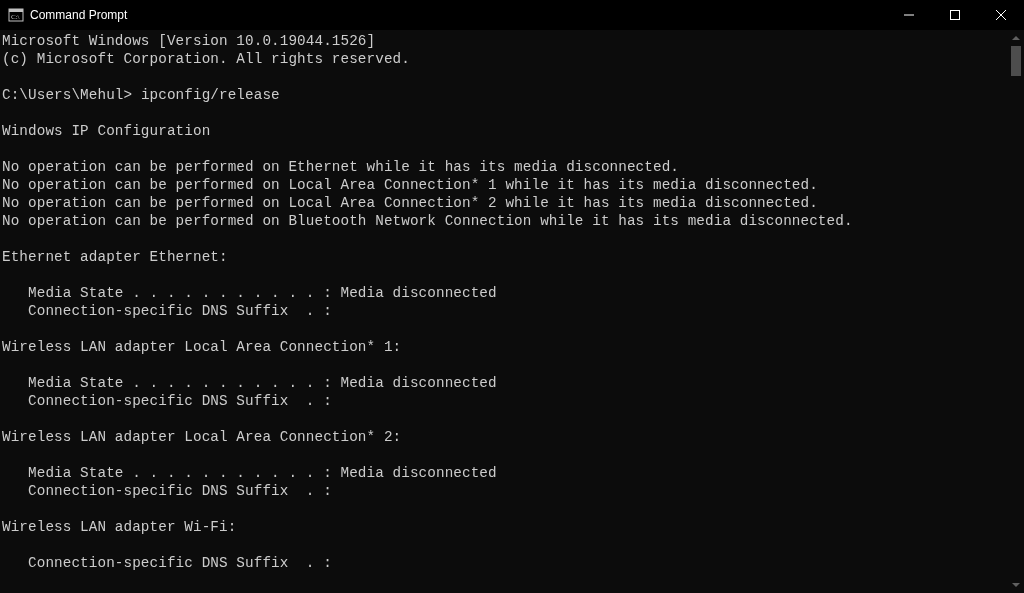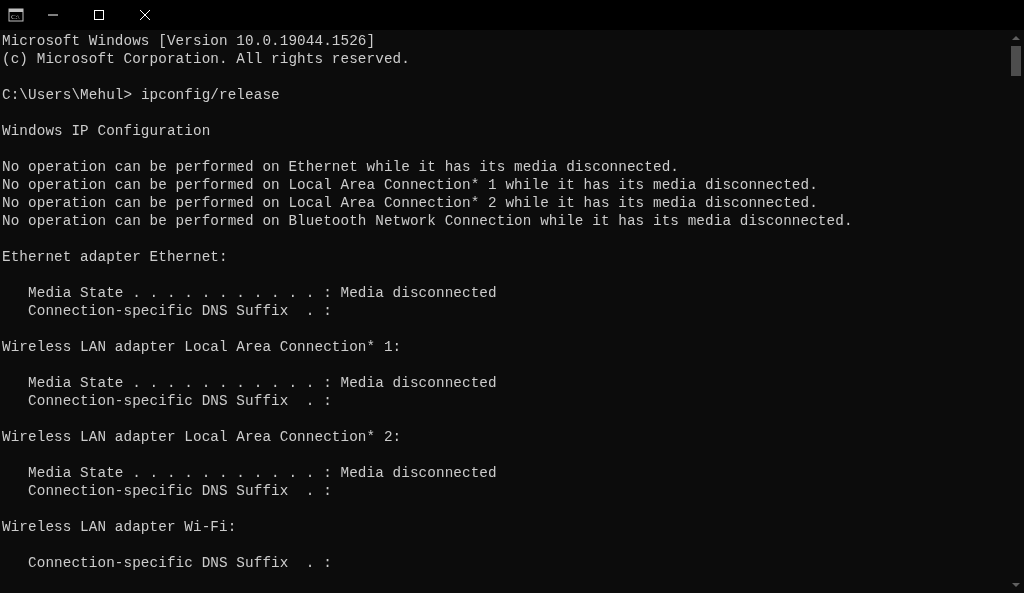--- a/index.html
+++ b/index.html
@@ -105,20 +105,21 @@
 <body>
 
 <div class="titlebar">
   <span class="titlebar-icon">
     <svg width="16" height="16" viewBox="0 0 16 16">
       <rect x="1" y="2" width="14" height="12" fill="none" stroke="#c0c0c0" stroke-width="1"></rect>
       <rect x="1" y="2" width="14" height="3" fill="#c0c0c0"></rect>
       <text x="3" y="12" font-size="7" fill="#c0c0c0" font-family="Consolas">C:\</text>
     </svg>
   </span>
+  <span class="titlebar-title">Command Prompt</span>
   <div class="window-controls">
     <div class="window-btn">
       <svg width="10" height="10" viewBox="0 0 10 10">
           <line x1="0" y1="5" x2="10" y2="5" stroke="#ffffff" stroke-width="1"></line>
         </svg>
     </div>
     <div class="window-btn">
       <svg width="10" height="10" viewBox="0 0 10 10">
           <rect x="0.5" y="0.5" width="9" height="9" fill="none" stroke="#ffffff" stroke-width="1"></rect>
         </svg>

